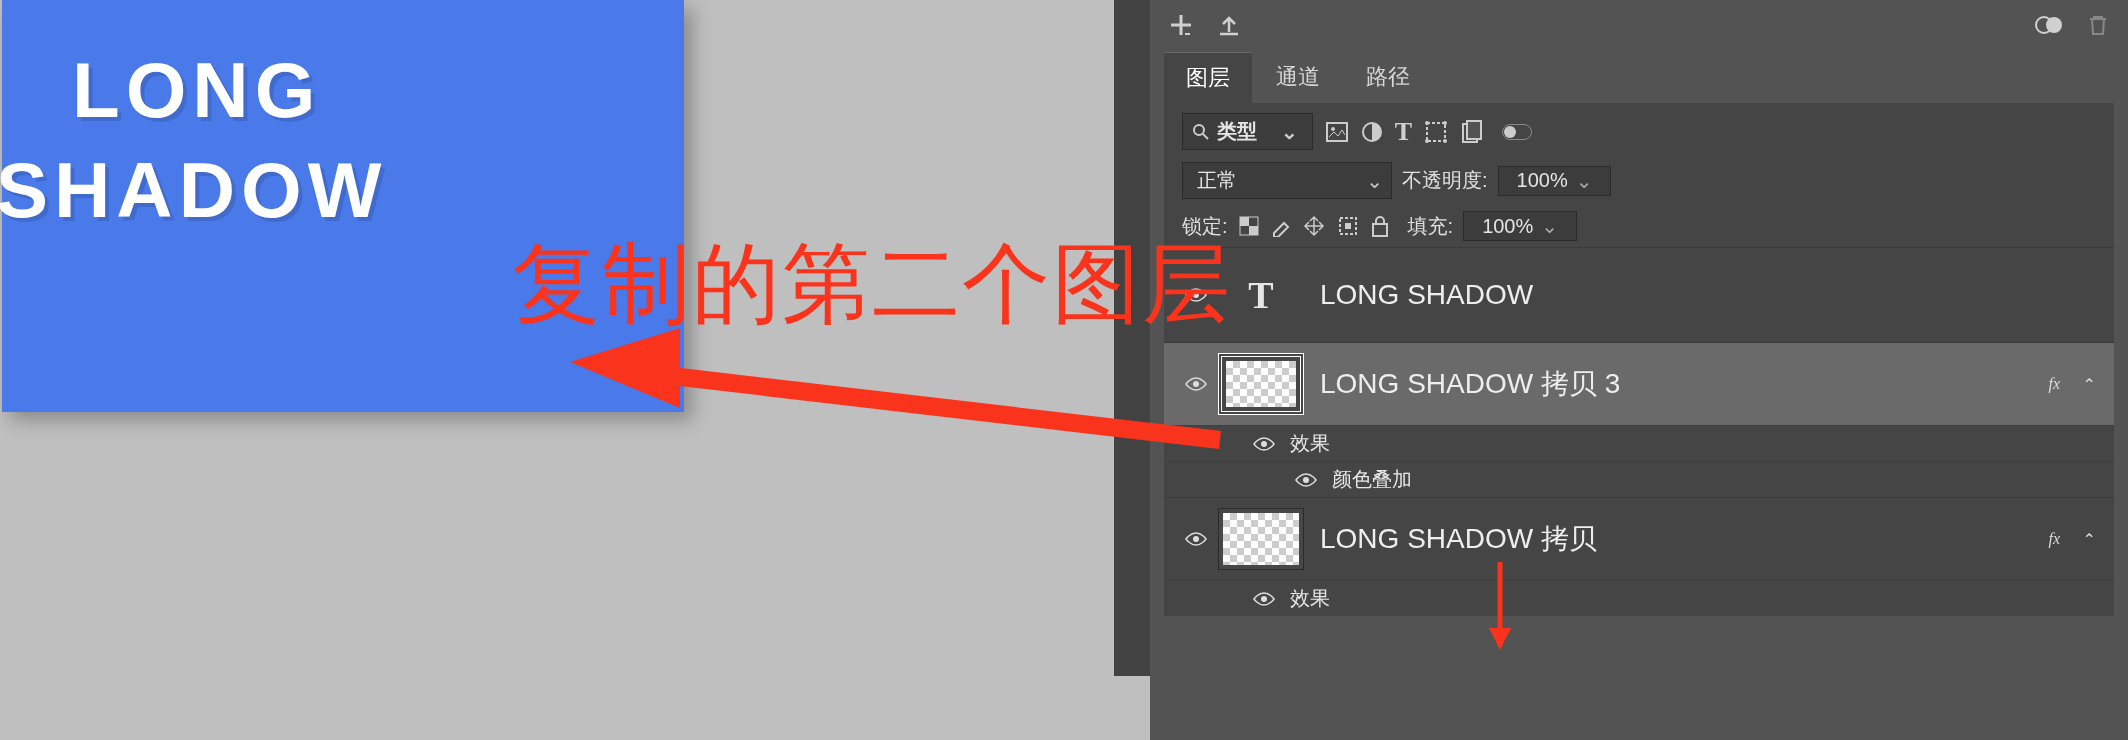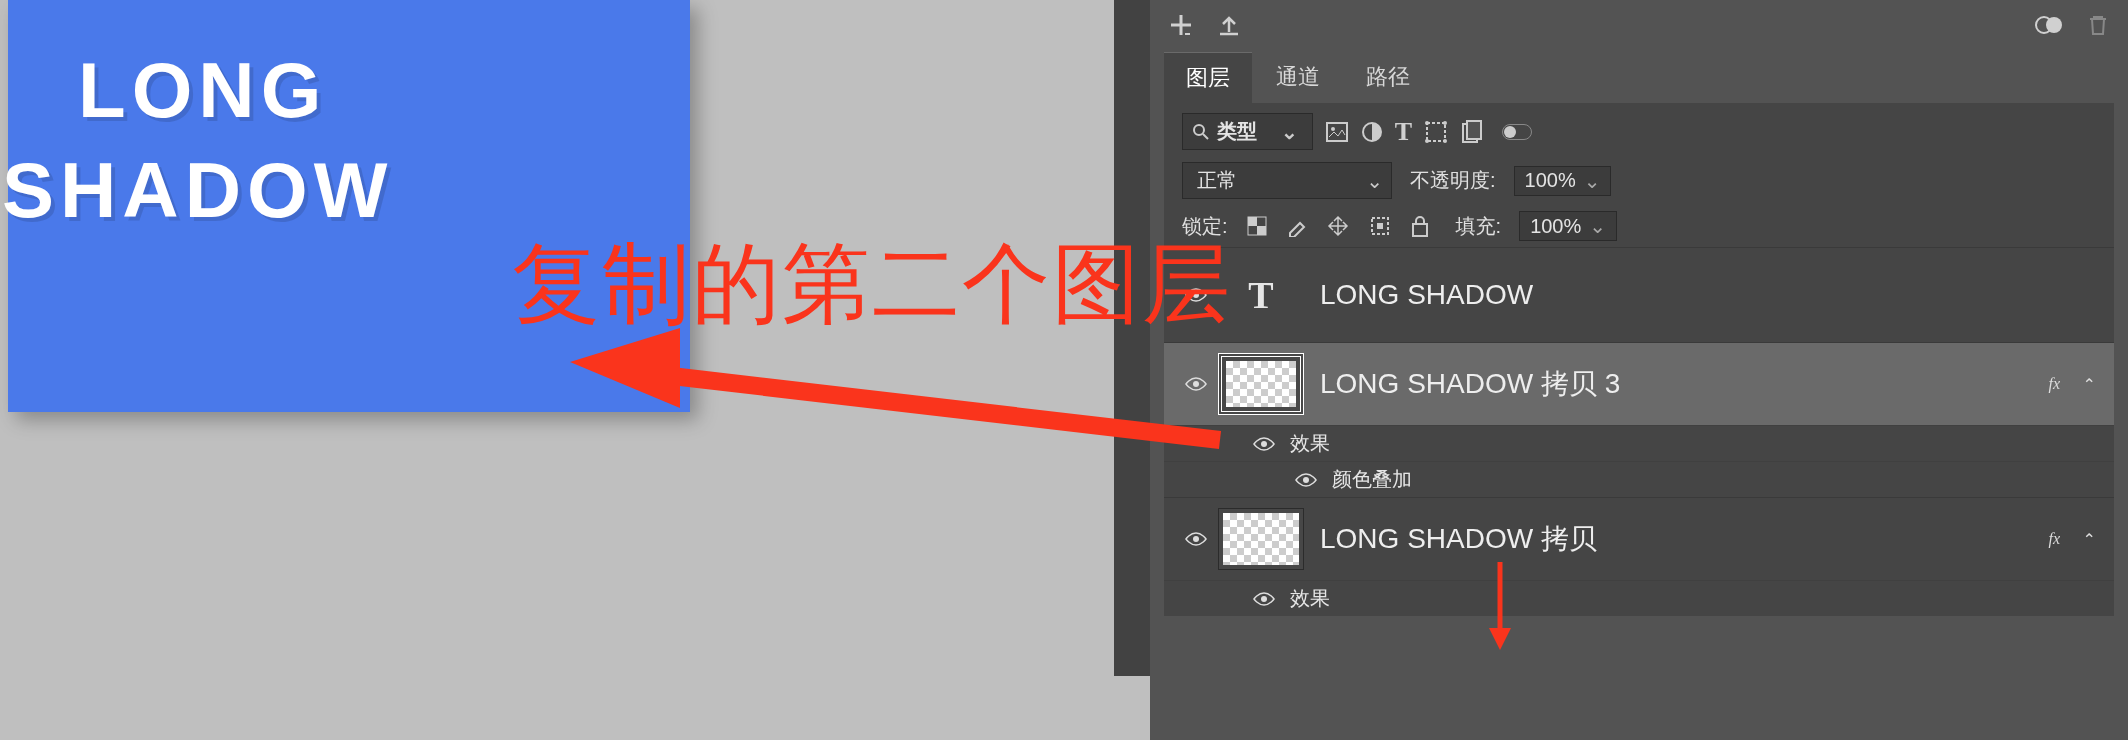--- a/index.html
+++ b/index.html
@@ -1,40 +1,40 @@
 <!DOCTYPE html>
 <html><head>
 <meta charset="utf-8">
 <style>
   * { margin: 0; padding: 0; box-sizing: border-box; font-family: "Helvetica Neue", Arial, "PingFang SC", "Microsoft YaHei", sans-serif; }
   body { width: 2128px; height: 740px; background: #bfbfbf; overflow: hidden; position: relative; }
-  .canvas-area { position: absolute; left: 8px; top: 0; width: 1077px; height: 740px; padding-left: 8px; }
+  .canvas-area { position: absolute; left: 2px; top: 0; width: 1077px; height: 740px; padding-left: 8px; }
   .blue-rect { position: absolute; left: 0; top: 0; width: 682px; height: 412px; background: #4a79ea; box-shadow: 8px 8px 18px rgba(0,0,0,.28); }
   .blue-rect .t1 { position: absolute; top: 45px; left: 70px; color: #fff; font-size: 78px; font-weight: 800; letter-spacing: 6px; text-shadow: 4px 4px 0 rgba(0,0,0,.12); }
   .blue-rect .t2 { position: absolute; top: 145px; left: -6px; color: #fff; font-size: 78px; font-weight: 800; letter-spacing: 6px; text-shadow: 4px 4px 0 rgba(0,0,0,.12); }
   .annot-text { position: absolute; left: 512px; top: 225px; color: #fa341c; font-size: 88px; font-weight: 400; letter-spacing: 2px; z-index: 5; }
   .main-arrow { position: absolute; left: 560px; top: 290px; z-index: 4; }
   .down-arrow { position: absolute; left: 1485px; top: 562px; z-index: 20; }
   .right-panel { position: absolute; left: 1114px; top: 0; width: 1014px; height: 676px; background: #f9a8d4; }
   .panel-dark { position: absolute; left: 36px; top: 0; width: 978px; height: 740px; background: #535353; }
   .topbar { display: flex; align-items: center; justify-content: space-between; padding: 4px 18px 0 18px; height: 46px; }
   .topbar-left { display:flex; gap: 22px; align-items:center; }
   .topbar svg, .topbar .gly { color: #d0d0d0; }
   .tabs { display: flex; gap: 2px; padding: 0 14px; margin-top: 6px; }
   .tab { padding: 10px 22px; color: #d8d8d8; font-size: 22px; cursor: pointer; }
   .tab.active { background: #454545; color: #fff; border-top: 1px solid #6a6a6a; }
   .filter-row { display: flex; align-items: center; gap: 12px; padding: 10px 18px 6px; background: #454545; margin: 0 14px; }
   .filter-select { display:flex; align-items:center; gap:8px; background: #3c3c3c; border:1px solid #2a2a2a; color:#e4e4e4; font-size:20px; padding:4px 14px 4px 10px;font-weight:bold; }
   .filter-row .ic { color:#d0d0d0; }
-  .blend-row, .lock-row { display:flex; align-items:center; gap:18px; padding:6px 18px; background:#454545; margin:0 14px; }
+  .blend-row, .lock-row { display:flex; align-items:center; gap:10px; padding:6px 18px; background:#454545; margin:0 14px; }
   .select { background:#3c3c3c; border:1px solid #2a2a2a; color:#e4e4e4; font-size:20px; padding:4px 40px 4px 14px; position:relative; }
   .select .chev { position:absolute; right:8px; top:50%; transform:translateY(-50%); color:#ccc; }
   .lbl { color:#e0e0e0; font-size:20px; }
   .pct { display:flex; align-items:center; gap:6px; }
-  .pct-box { background:#3c3c3c; border:1px solid #2a2a2a; color:#e4e4e4; padding:2px 10px; font-size:20px; display:flex; align-items:center; gap:8px; }
+  .pct-box { background:#3c3c3c; border:1px solid #2a2a2a; color:#e4e4e4; padding:2px 18px; font-size:20px; display:flex; align-items:center; gap:8px; }
   .lock-row .ic { color:#d0d0d0; }
   .layers { margin:0 14px; background:#454545; }
   .layer { display:flex; align-items:center; padding:6px 14px; border-top:1px solid #3a3a3a; position:relative; }
   .layer.sel { background:#6a6a6a; }
   .vis { width:36px; display:flex; justify-content:center; }
   .eye { width:24px; height:16px; }
   .thumb { width:86px; height:62px; border:1px solid #2b2b2b; background:#474747; display:flex; align-items:center; justify-content:center; margin:0 16px 0 4px; position:relative; }
   .thumb.text { background:transparent; border:none; }
   .thumb-t { font-size:38px; font-family:Georgia,serif; font-weight:700; color:#e6e6e6; }
   .thumb.sel { border:4px double #fff; }

